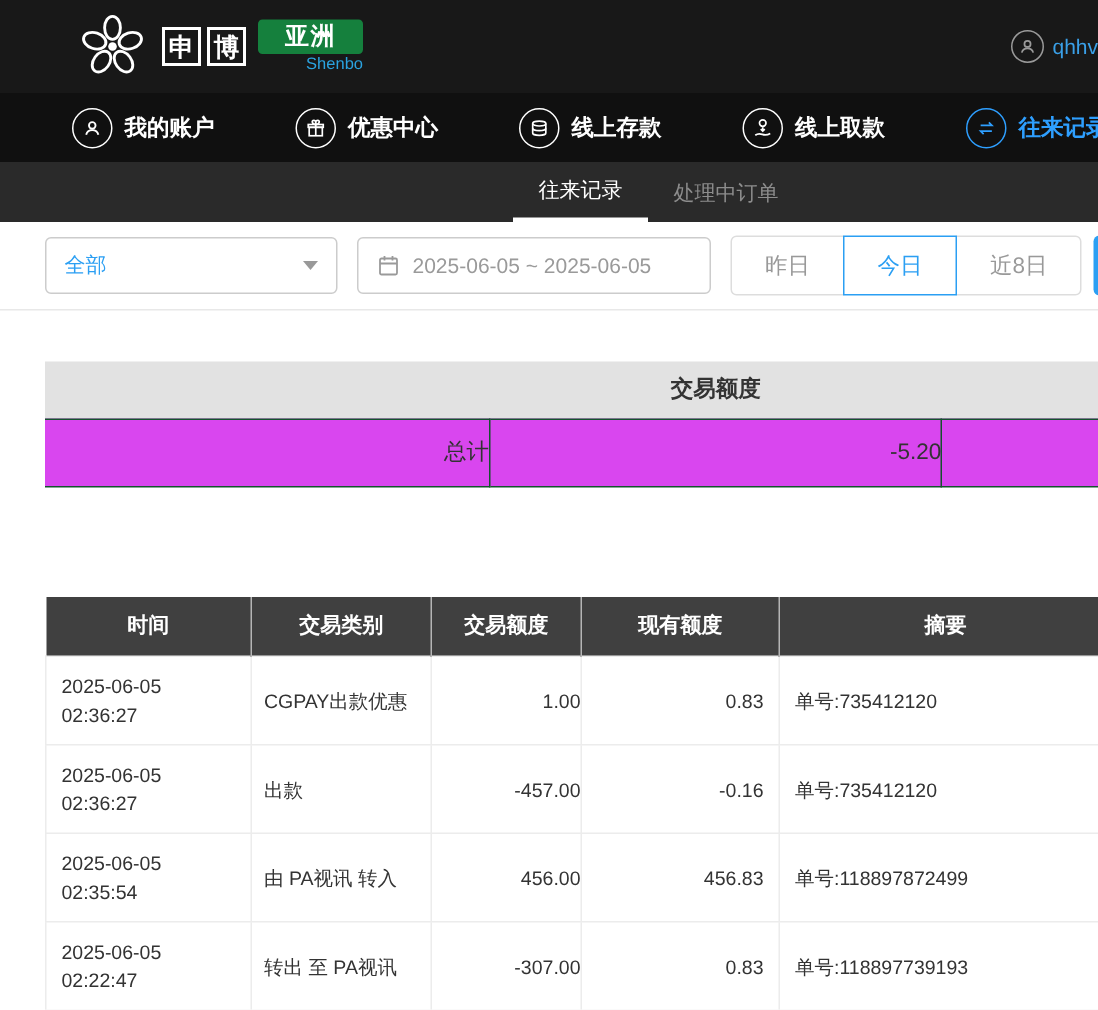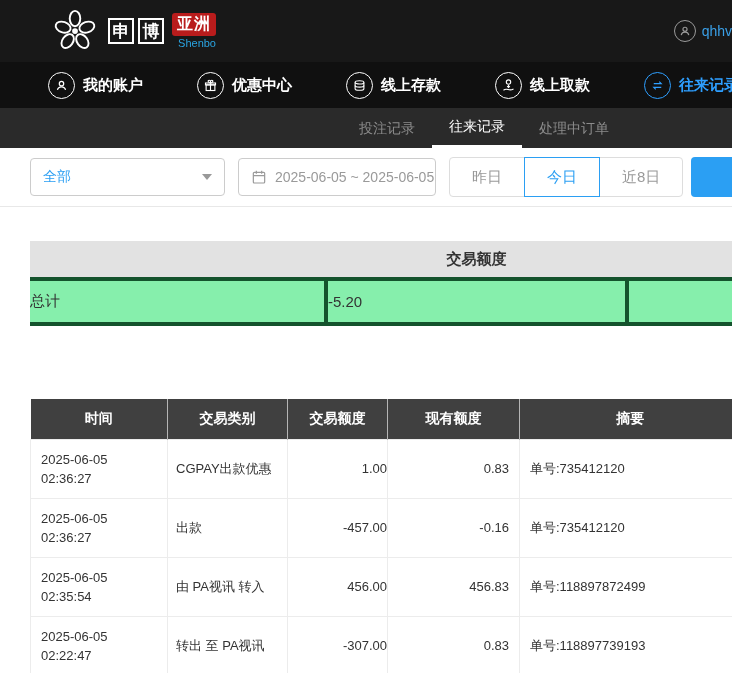--- a/index.html
+++ b/index.html
@@ -8,22 +8,22 @@
 
   
   .topbar { height:62px; background:#181818; display:flex; align-items:center;
     padding-left:52px; position:relative; }
   .logo { display:flex; align-items:center; cursor:pointer; }
   .logo-flower { margin-right:10px; display:flex; }
   .logo-box { width:26px; height:26px; border:2px solid #fff; color:#fff;
     font-weight:bold; font-size:17px; display:flex; align-items:center;
     justify-content:center; margin-right:4px; }
   .logo-right { display:flex; flex-direction:column; align-items:flex-end; margin-left:4px; }
-  .logo-yazhou { background:#b91c1c; color:#fff; font-size:16px; font-weight:bold;
-    padding:1px 5px; border-radius:3px; letter-spacing:1px; }
+  .logo-yazhou { background:#15803d; color:#fff; font-size:16px; font-weight:bold;
+    padding:1px 18px; border-radius:3px; letter-spacing:1px; }
   .logo-brand { color:#2aa3e0; font-size:11px; margin-top:1px; }
   .userbox { position:absolute; right:0; top:0; height:62px; display:flex;
     align-items:center; gap:6px; padding-right:0; }
   .user-icon { width:22px; height:22px; border:1.5px solid #9a9a9a; border-radius:50%;
     display:flex; align-items:center; justify-content:center; }
   .username { color:#3aa0e8; font-size:14px; }
 
   
   .mainnav { height:46px; background:#101010; display:flex; align-items:center;
     padding-left:48px; gap:54px; }
@@ -40,42 +40,42 @@
   .tab.active { color:#fff; border-bottom:3px solid #fff; line-height:37px; }
 
   
   .filterbar { padding:9px 16px 9px 30px; border-bottom:1px solid #e8e8e8;
     display:flex; align-items:center; white-space:nowrap; }
   .dropdown { width:195px; height:38px; border:1px solid #ccc; border-radius:4px;
     display:flex; align-items:center; justify-content:space-between;
     padding:0 12px; font-size:14px; color:#2b9ff3; cursor:pointer; flex:none; }
   .caret { width:0; height:0; border-left:5px solid transparent;
     border-right:5px solid transparent; border-top:6px solid #999; }
-  .datebox { width:198px; height:38px; border:1px solid #ccc; border-radius:4px;
+  .datebox { width:236px; height:38px; border:1px solid #ccc; border-radius:4px;
     display:flex; align-items:center; gap:8px; padding:0 12px; font-size:14px;
     color:#9a9a9a; margin-left:13px; cursor:pointer; flex:none; }
   .btngroup { display:flex; margin-left:13px; flex:none; }
   .fbtn { height:40px; padding:0 22px; font-size:15px; background:#fff;
     border:1px solid #ddd; color:#999; cursor:pointer; margin-left:-1px;
     font-family:inherit; }
   .fbtn:first-child { margin-left:0; border-radius:4px 0 0 4px; }
   .fbtn:last-child { border-radius:0 4px 4px 0; }
   .fbtn.active { border:1px solid #2b9ff3; color:#2b9ff3; position:relative; z-index:1; }
   .searchbtn { width:60px; height:40px; background:#2b9ff3; border:none;
     border-radius:4px; margin-left:8px; flex:none; cursor:pointer;
     display:flex; align-items:center; justify-content:center; }
 
   
   .summary-wrap { margin:34px 0 0 30px; }
   table { border-collapse:collapse; }
   .summary-table { width:900px; font-size:15px; table-layout:fixed; }
   .summary-table th { background:#e2e2e2; color:#333; font-weight:bold;
     height:38px; text-align:center; }
-  .summary-table td { background:#86efac; border:4px solid #14532d; height:45px;
-    text-align:left; color:#333; }
+  .summary-table td { background:#d946ef; border:1px solid #14532d; height:45px;
+    text-align:right; color:#333; }
   .summary-table tr td:first-child { border-left:none; }
 
   
   .records-wrap { margin:73px 0 0 30px; }
   .records-table { width:710px; table-layout:fixed; font-size:13px; }
   .records-table th { background:#404040; color:#fff; font-weight:bold;
     font-size:14px; height:40px; text-align:center; border-right:1px solid #b5b5b5; }
   .records-table th:last-child { border-right:none; }
   .records-table td { border:1px solid #ececec; color:#333; padding:10px 8px;
     line-height:19px; background:#fff; }
@@ -162,21 +162,20 @@
     <span class="nav-circ">
       <svg viewBox="0 0 24 24" width="15" height="15" fill="none" stroke="currentColor" stroke-width="1.8">
         <path d="M6 9h12l-3.2-3.2M18 15H6l3.2 3.2"></path>
       </svg>
     </span>
     <span>往来记录</span>
   </div>
 </div>
 
 <div class="subnav">
-  <div class="tab">投注记录</div>
   <div class="tab active">往来记录</div>
   <div class="tab">处理中订单</div>
 </div>
 
 <div class="filterbar">
   <div class="dropdown">
     <span>全部</span>
     <span class="caret"></span>
   </div>
   <div class="datebox">

